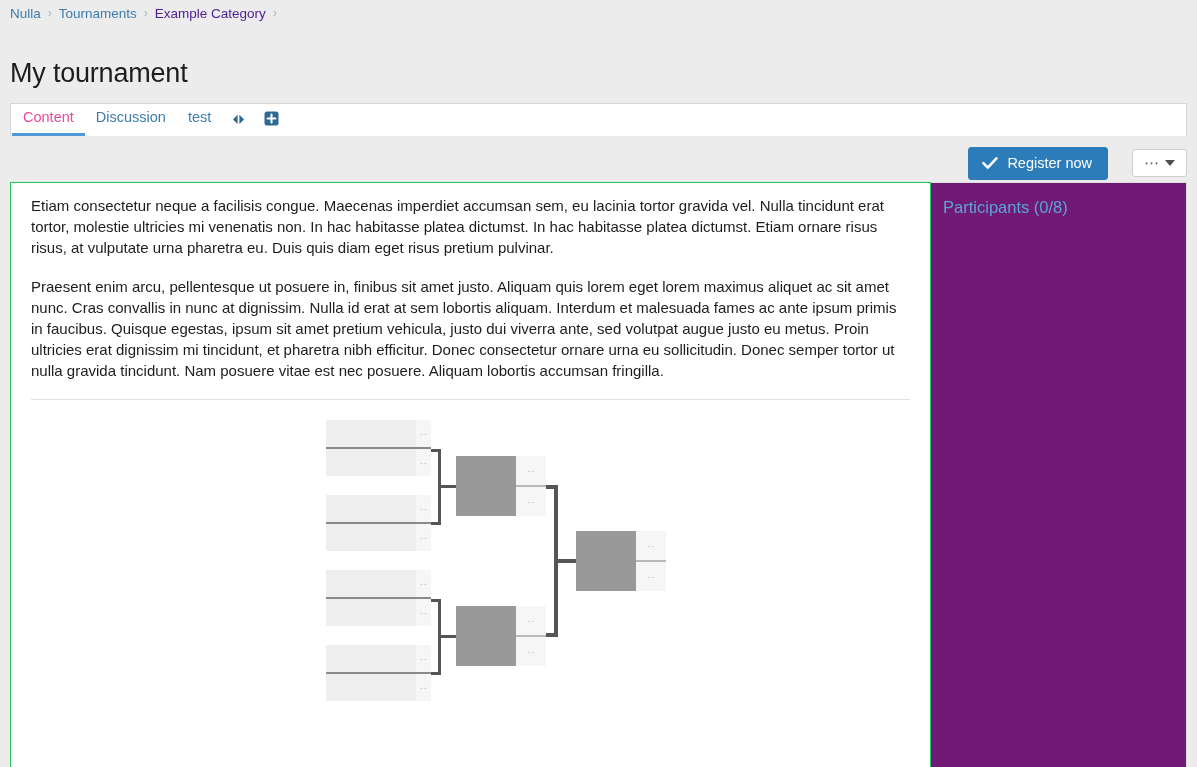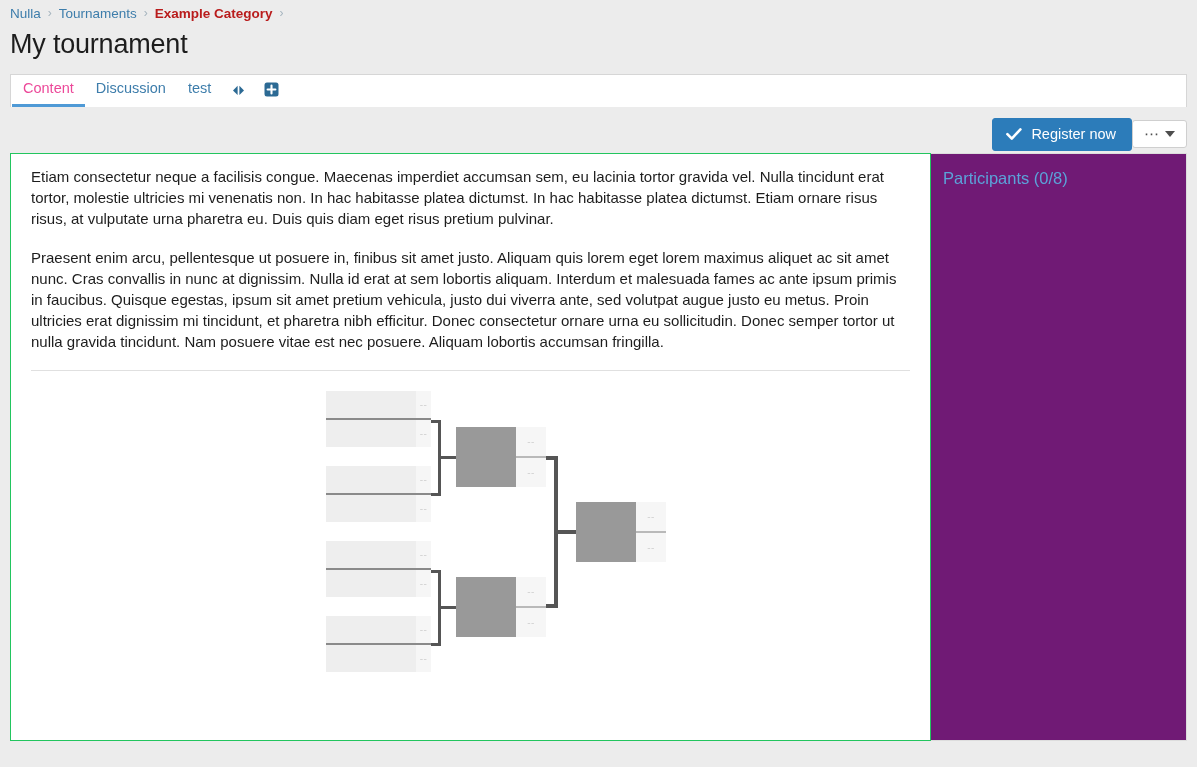--- a/index.html
+++ b/index.html
@@ -12,28 +12,28 @@
   }
 
   
   .breadcrumb {
     display: flex; align-items: center;
     padding: 4px 10px 0 10px;
     height: 22px;
     font-size: 13.5px;
   }
   .crumb { color: #3d7dab; text-decoration: none; white-space: nowrap; }
-  .crumb.strong { font-weight: bold; color: #b91c1c; }
+  .crumb.strong { font-weight: normal; color: #4c1d95; }
   .crumb-sep {
     color: #a6b5bf; font-size: 12px;
     margin: 0 7px; user-select: none;
   }
 
   
-  .title-wrap { padding: 5px 10px 0 10px; }
+  .title-wrap { padding: 5px 10px 0 10px; margin-top: 29px; }
   h1.page-title {
     margin: 0;
     font-size: 27px;
     font-weight: normal;
     color: #1d1d1d;
     letter-spacing: -0.2px;
     line-height: 34px;
   }
   .meta {
     display: flex; align-items: center;
@@ -61,21 +61,21 @@
     cursor: pointer; white-space: nowrap;
     line-height: 17px;
   }
   .tab.active { color: #ec4899; border-bottom-color: #4f9ad6; text-align: center; }
   .tab.icon-tab { padding: 6px 9px 7px 9px; display:flex; align-items:center; }
 
   
   .actionrow {
     display: flex; justify-content: flex-end; align-items: center;
     padding: 8px 10px 0 10px;
-    gap: 0;
+    gap: 24px;
     height: 46px;
   }
   .btn-primary {
     background: #2c7cba; color: #fff;
     border: 1px solid #2c7cba;
     border-radius: 3px;
     font-size: 14.5px;
     padding: 7px 15px 8px 13px;
     display: flex; align-items: center; gap: 9px;
     cursor: pointer;

